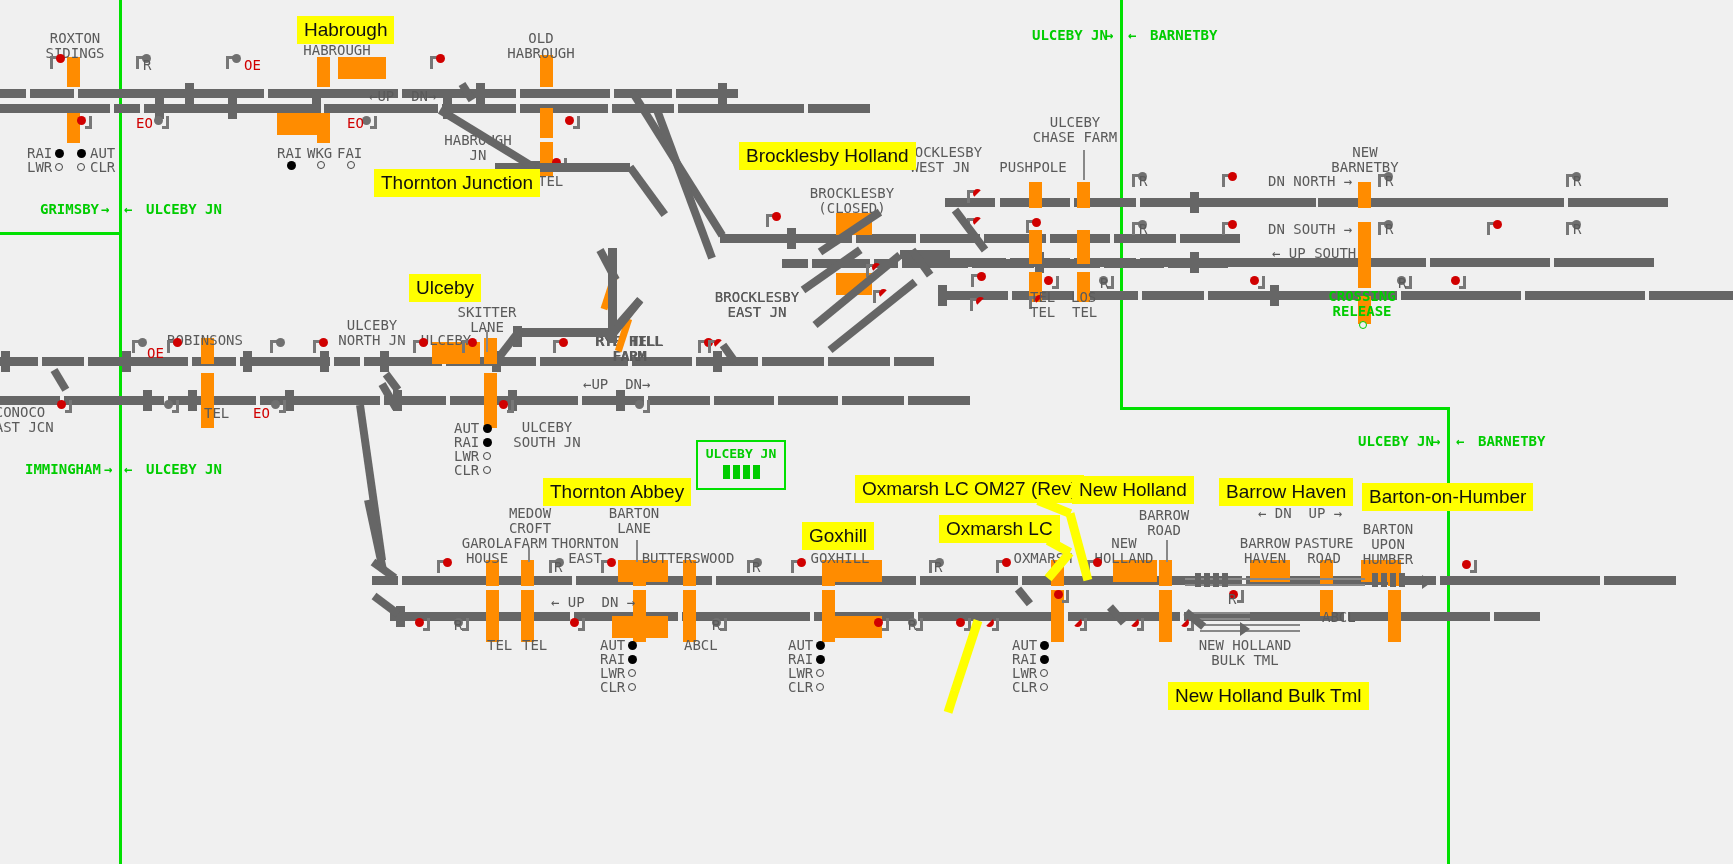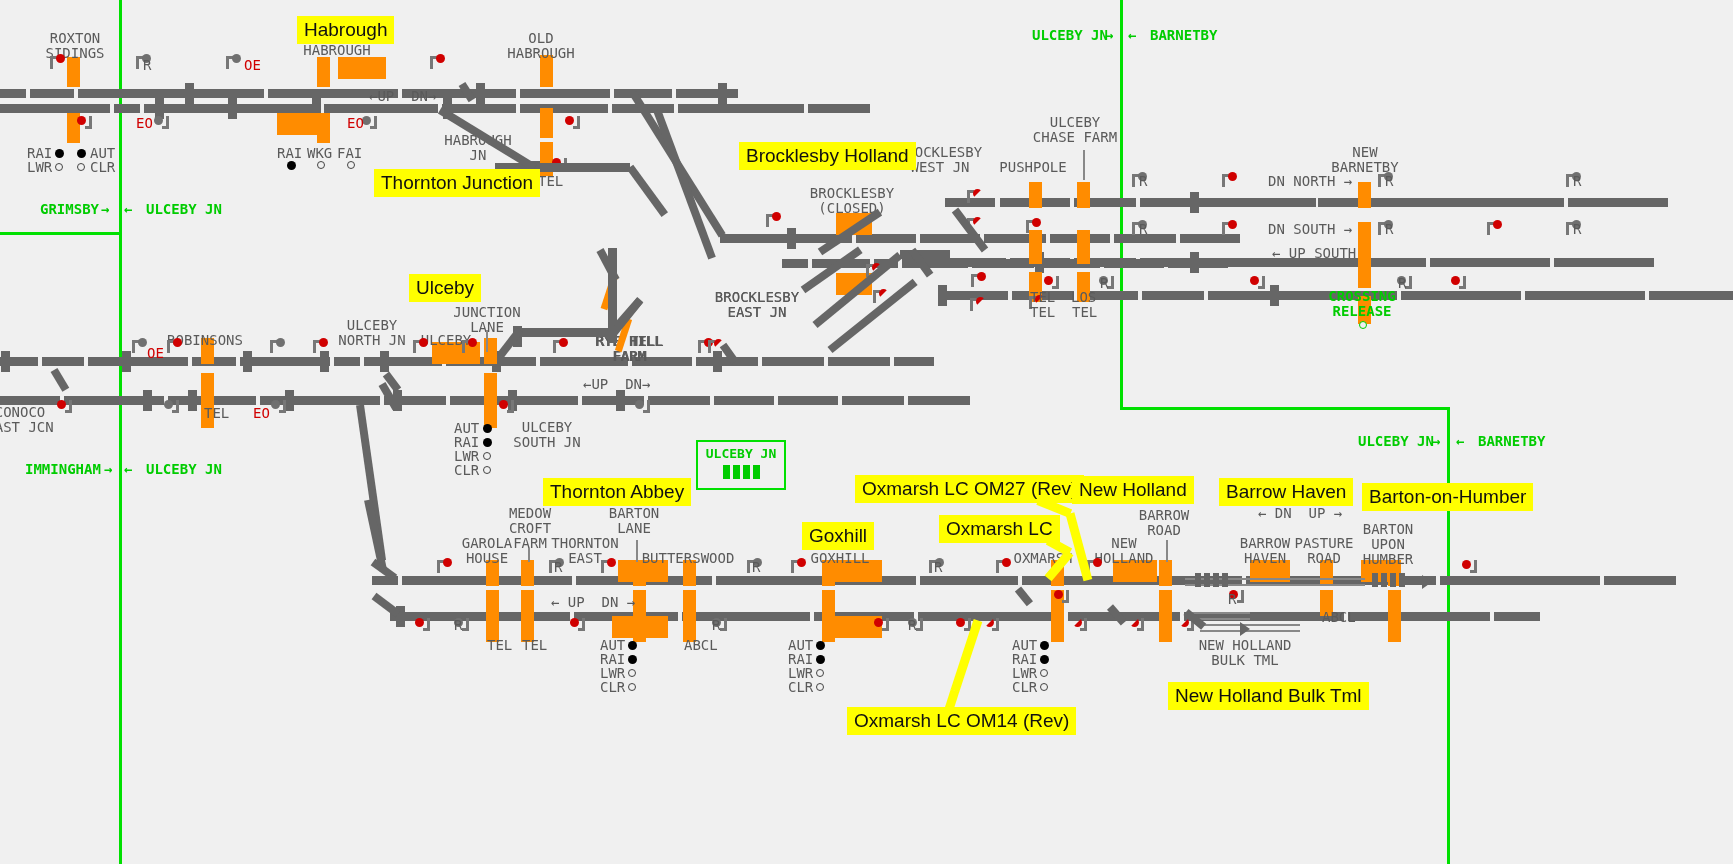--- a/index.html
+++ b/index.html
@@ -458,21 +458,21 @@
     <div class="sig" style="left:201px;top:373px;width:13px;height:30px;"></div>
     <div class="sig" style="left:201px;top:400px;width:13px;height:28px;"></div>
     <div class="sig" style="left:484px;top:338px;width:13px;height:26px;"></div>
     <div class="sig" style="left:484px;top:373px;width:13px;height:30px;"></div>
     <div class="sig" style="left:484px;top:400px;width:13px;height:28px;"></div>
     <div class="platf" style="left:432px;top:342px;width:48px;"></div>
     <div class="lbl" style="left:205px;top:333px;transform:translateX(-50%);">ROBINSONS</div>
     <div class="lbl" style="left:372px;top:318px;transform:translateX(-50%);">ULCEBY
 NORTH JN</div>
     <div class="lbl" style="left:446px;top:333px;transform:translateX(-50%);">ULCEBY</div>
-    <div class="lbl" style="left:487px;top:305px;transform:translateX(-50%);">JUNCTION
+    <div class="lbl" style="left:487px;top:305px;transform:translateX(-50%);">SKITTER
 LANE</div>
     <div class="tick" style="left:486px;top:330px;height:22px;"></div>
     <div class="lbl" style="left:20px;top:405px;transform:translateX(-50%);">CONOCO
 EAST JCN</div>
     <div class="lbl" style="left:204px;top:406px;">TEL</div>
     <div class="lbl" style="left:629px;top:334px;transform:translateX(-50%);">RYE HILL
 FARM</div>
     <div class="lbl" style="left:631px;top:334px;"></div>
     <div class="lbl" style="left:630px;top:334px;transform:translateX(-50%);">RYE HILL
 FARM</div>
@@ -850,21 +850,20 @@
     <div class="lbl" style="left:337px;top:146px;">FAI</div>
     <div class="lamp off" style="left:347px;top:161px;"></div>
     <div class="callout" style="left:297px;top:16px;font-size:19px;">Habrough</div>
     <div class="callout" style="left:374px;top:169px;font-size:19px;">Thornton Junction</div>
     <div class="callout" style="left:739px;top:142px;font-size:19px;">Brocklesby Holland</div>
     <div class="callout" style="left:409px;top:274px;font-size:19px;">Ulceby</div>
     <div class="callout" style="left:543px;top:478px;font-size:19px;">Thornton Abbey</div>
     <div class="callout" style="left:802px;top:522px;font-size:19px;">Goxhill</div>
     <div class="callout" style="left:855px;top:475px;font-size:19px;">Oxmarsh LC OM27 (Rev)</div>
     <div class="callout" style="left:939px;top:515px;font-size:19px;">Oxmarsh LC</div>
-    <div class="callout" style="left:847px;top:707px;font-size:19px;">Oxmarsh LC OM14 (Rev)</div>
     <div class="callout" style="left:1072px;top:476px;font-size:19px;">New Holland</div>
     <div class="callout" style="left:1219px;top:478px;font-size:19px;">Barrow Haven</div>
     <div class="callout" style="left:1362px;top:483px;font-size:19px;">Barton-on-Humber</div>
     <div class="callout" style="left:1168px;top:682px;font-size:19px;">New Holland Bulk Tml</div>
     <div class="ptr" style="left:1038px;top:495.5px;width:34.539832078341085px;height:9px;transform:rotate(22.109448343751673deg);"></div>
     <div class="ptr" style="left:1070px;top:508.5px;width:69.3757882838098px;height:9px;transform:rotate(74.96218409641776deg);"></div>
     <div class="ptr" style="left:1048px;top:535.5px;width:25.059928172283335px;height:9px;transform:rotate(28.610459665965216deg);"></div>
     <div class="ptr" style="left:1070px;top:547.5px;width:34.058772731852805px;height:9px;transform:rotate(130.2363583092738deg);"></div>
     <div class="ptr" style="left:978px;top:615.5px;width:73.68174807915459px;height:9px;transform:rotate(108.18904569965133deg);"></div>
     <div class="ptr" style="left:955px;top:685.5px;width:23.08679276123039px;height:9px;transform:rotate(107.65012421993012deg);"></div>

